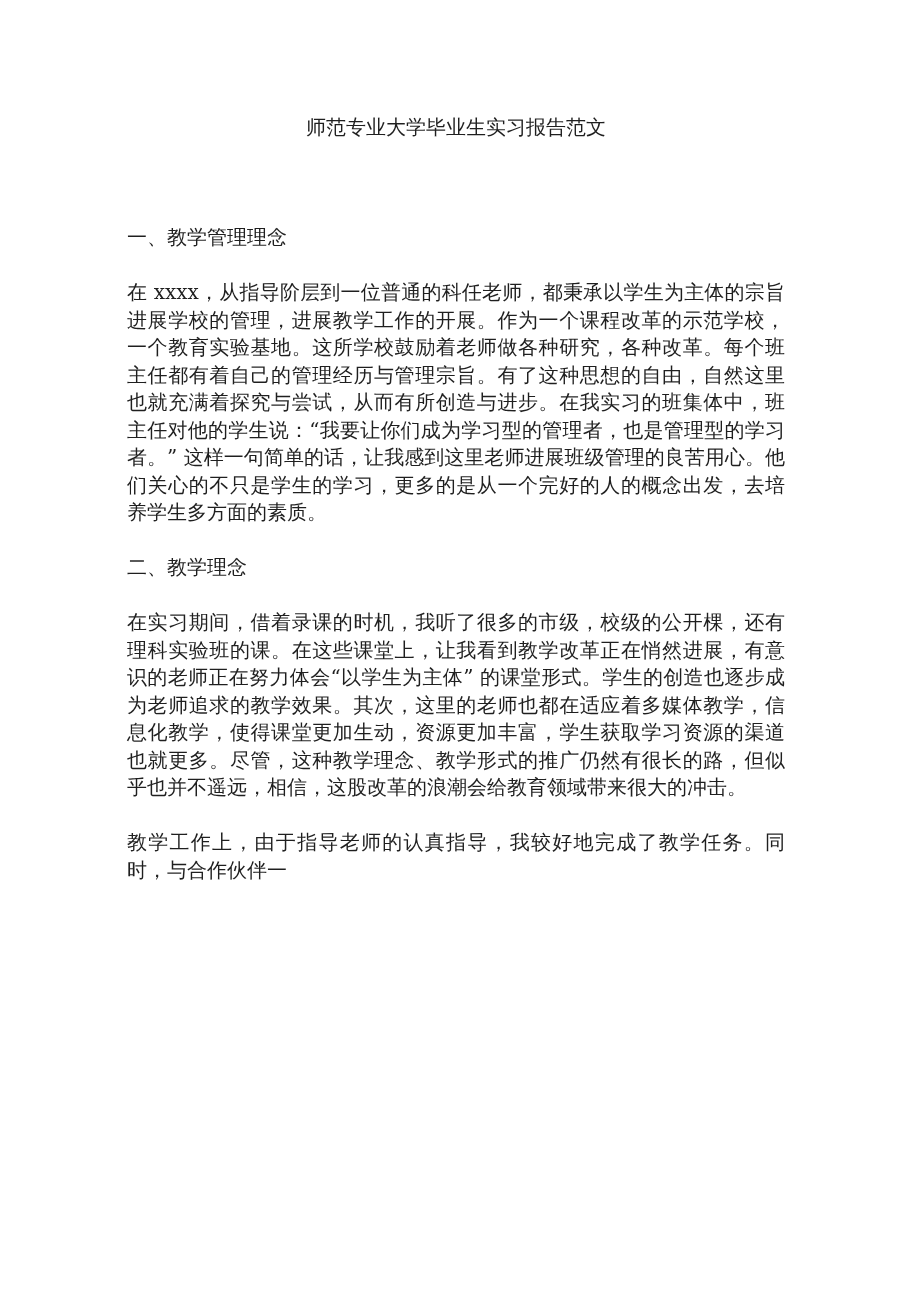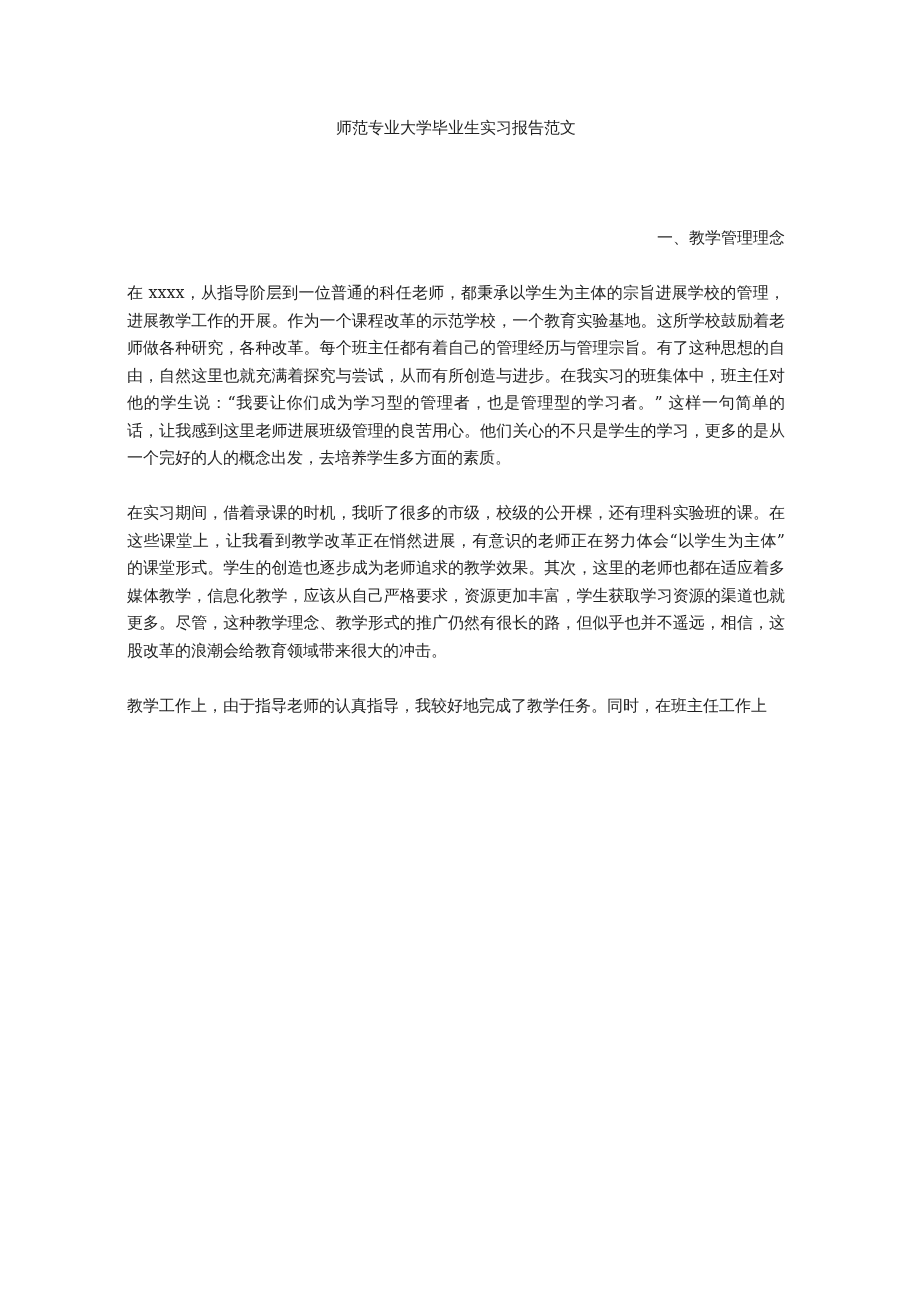--- a/index.html
+++ b/index.html
@@ -18,60 +18,60 @@
   .content {
     position: absolute;
     left: 127px;
     top: 0;
     width: 658px;
     padding-top: 114px;
     color: #1f1f1f;
   }
   .content p {
     margin: 0;
-    font-size: 16px;
+    font-size: 20px;
     line-height: 27.5px;
     font-weight: 400;
   }
   .doc-title {
     text-align: center;
     font-size: 17px;
   }
   .intro {
     margin-top: 42px !important;
     text-align: justify;
   }
   .heading {
     margin-top: 27.5px !important;
     text-align: left;
   }
   .heading.first-heading {
     margin-top: 82.5px !important;
-    text-align: right;
   }
   .para {
     margin-top: 27.5px !important;
     text-align: justify;
   }
 </style>
 </head>
 <body>
 
 <div class="page">
   <div class="content">
 
     <p class="doc-title">师范专业大学毕业生实习报告范文</p>
 
 
     <p class="heading first-heading">一、教学管理理念</p>
 
     <p class="para">在 xxxx，从指导阶层到一位普通的科任老师，都秉承以学生为主体的宗旨进展学校的管理，进展教学工作的开展。作为一个课程改革的示范学校，一个教育实验基地。这所学校鼓励着老师做各种研究，各种改革。每个班主任都有着自己的管理经历与管理宗旨。有了这种思想的自由，自然这里也就充满着探究与尝试，从而有所创造与进步。在我实习的班集体中，班主任对他的学生说：“我要让你们成为学习型的管理者，也是管理型的学习者。” 这样一句简单的话，让我感到这里老师进展班级管理的良苦用心。他们关心的不只是学生的学习，更多的是从一个完好的人的概念出发，去培养学生多方面的素质。</p>
 
+    <p class="heading">二、教学理念</p>
 
-    <p class="para">在实习期间，借着录课的时机，我听了很多的市级，校级的公开棵，还有理科实验班的课。在这些课堂上，让我看到教学改革正在悄然进展，有意识的老师正在努力体会“以学生为主体” 的课堂形式。学生的创造也逐步成为老师追求的教学效果。其次，这里的老师也都在适应着多媒体教学，信息化教学，应该从自己严格要求，资源更加丰富，学生获取学习资源的渠道也就更多。尽管，这种教学理念、教学形式的推广仍然有很长的路，但似乎也并不遥远，相信，这股改革的浪潮会给教育领域带来很大的冲击。</p>
+    <p class="para">在实习期间，借着录课的时机，我听了很多的市级，校级的公开棵，还有理科实验班的课。在这些课堂上，让我看到教学改革正在悄然进展，有意识的老师正在努力体会“以学生为主体” 的课堂形式。学生的创造也逐步成为老师追求的教学效果。其次，这里的老师也都在适应着多媒体教学，信息化教学，使得课堂更加生动，资源更加丰富，学生获取学习资源的渠道也就更多。尽管，这种教学理念、教学形式的推广仍然有很长的路，但似乎也并不遥远，相信，这股改革的浪潮会给教育领域带来很大的冲击。</p>
 
 
 
 
-    <p class="para">教学工作上，由于指导老师的认真指导，我较好地完成了教学任务。同时，在班主任工作上</p>
+    <p class="para">教学工作上，由于指导老师的认真指导，我较好地完成了教学任务。同时，与合作伙伴一</p>
 
   </div>
 </div>
 
 </body></html>

